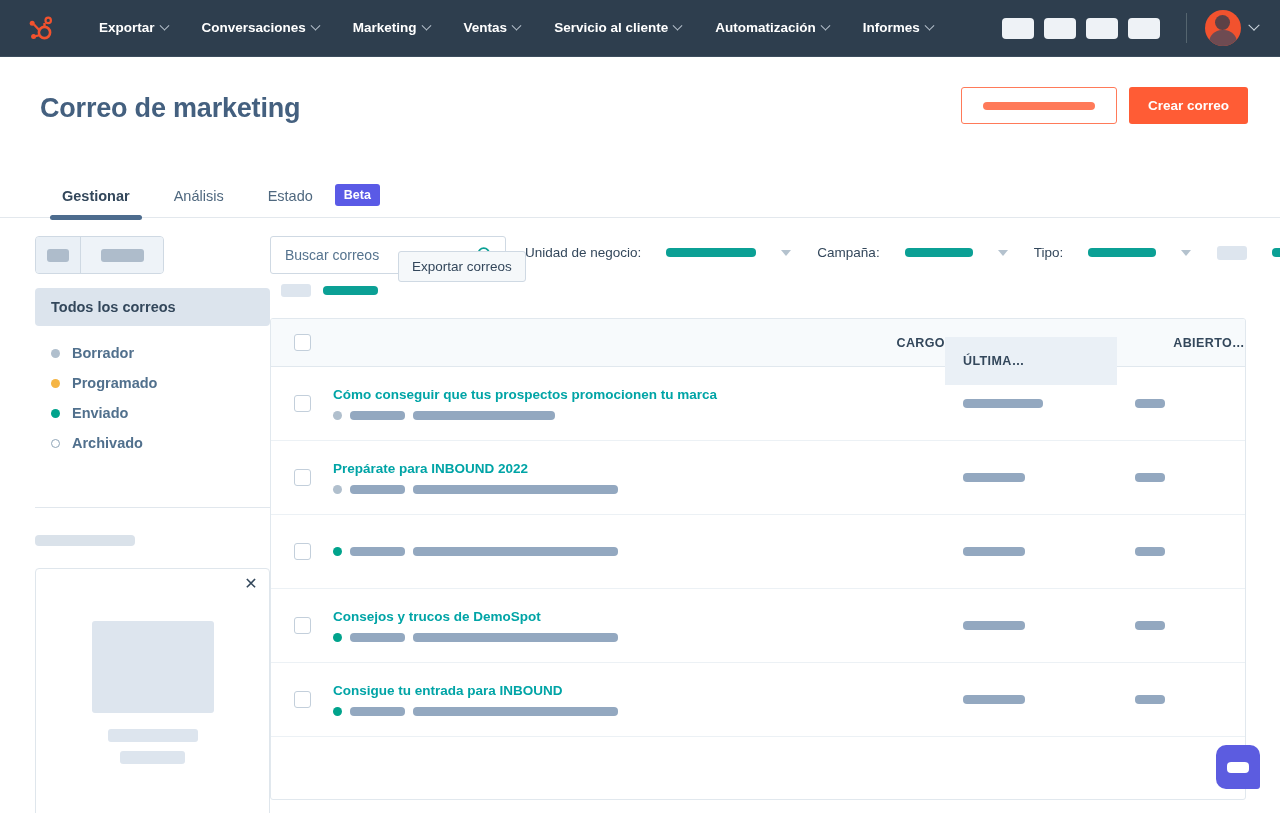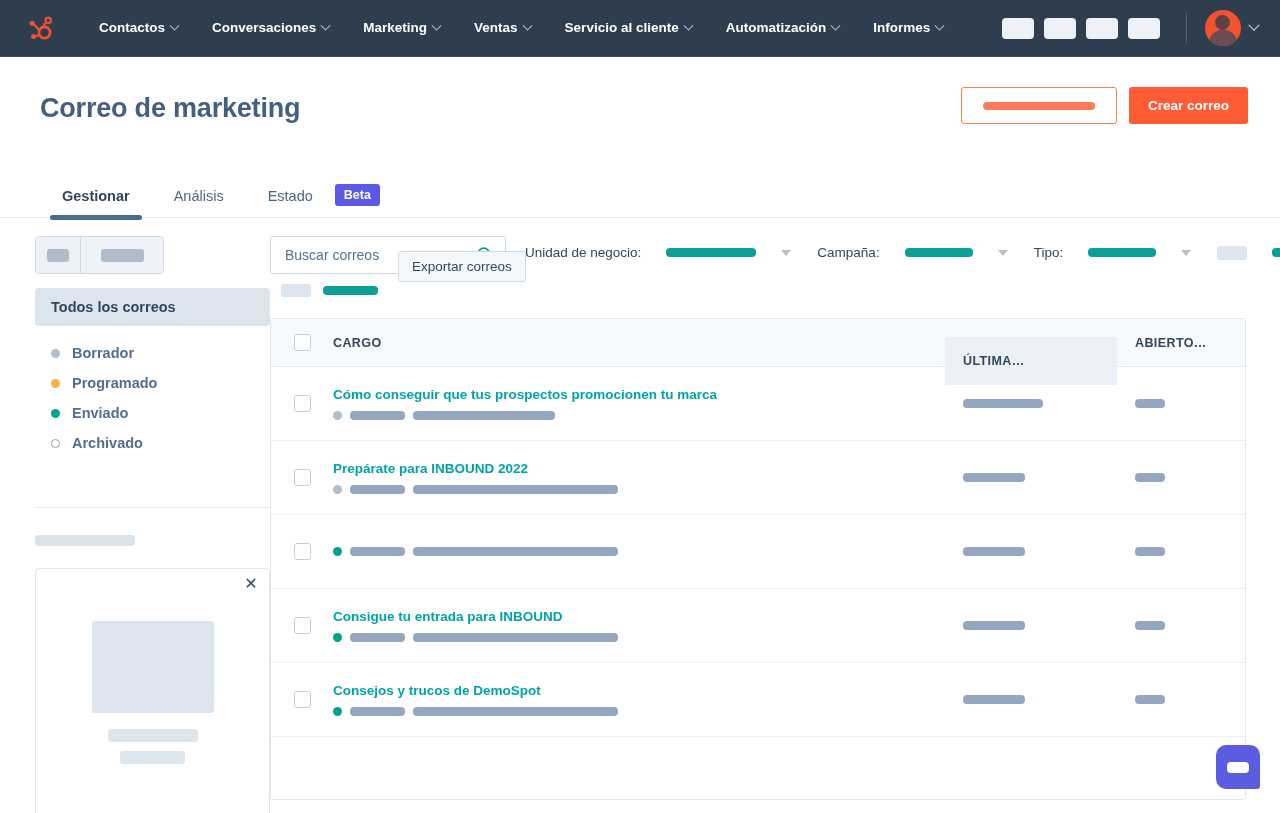--- a/index.html
+++ b/index.html
@@ -357,20 +357,21 @@
     border-radius: 3px;
     background: #fff;
     overflow: hidden;
   }
   .t-head {
     display: flex;
     background: #f7fafc;
     border-bottom: 1px solid #e1e8ee;
     height: 48px;
     align-items: center;
+    text-align: right;
   }
   .th-check { width: 62px; display: flex; justify-content: center; align-items: center; }
   .th-cargo { flex: 1; font-size: 12.5px; font-weight: 700; color: #33475b; letter-spacing: .4px; }
   .th-ultima {
     width: 172px;
     background: #eaf0f6;
     height: 48px;
     display: flex; align-items: center;
     font-size: 12.5px; font-weight: 700; color: #33475b; letter-spacing: .4px;
     padding-left: 18px;
@@ -440,21 +441,21 @@
       <circle cx="21.2" cy="6.4" r="2.7" fill="none" stroke="#f2522e" stroke-width="2.2"></circle>
       <circle cx="5.2" cy="9.2" r="2.5" fill="#f2522e"></circle>
       <circle cx="6.6" cy="22.6" r="2.5" fill="#f2522e"></circle>
       <path d="M17.5 12.9 L17.5 9.0" stroke="#f2522e" stroke-width="2.4"></path>
       <path d="M12.4 16.2 L7.0 10.4" stroke="#f2522e" stroke-width="2.2"></path>
       <path d="M12.6 21.2 L8.6 22.1" stroke="#f2522e" stroke-width="2.2"></path>
     </svg>
   </div>
   <div class="nav-items">
     <div class="nav-item">
-      <span>Contactos</span>
+      <span>Exportar</span>
       <span class="chev"></span>
     </div>
     <div class="nav-item">
       <span>Conversaciones</span>
       <span class="chev"></span>
     </div>
     <div class="nav-item">
       <span>Marketing</span>
       <span class="chev"></span>
     </div>
@@ -665,55 +666,55 @@
         <div class="td-abierto">
           <span class="cell-bar" style="display:block;width:30px"></span>
         </div>
       </div>
 
       <div class="t-row">
         <div class="td-check">
           <div class="checkbox"></div>
         </div>
         <div class="td-cargo">
+          <div class="row-title">Consejos y trucos de DemoSpot</div>
+          <div class="row-meta">
+            <span class="dot" style="background:#00a38c"></span>
+            <span class="meta-bar1"></span>
+            <span class="meta-bar2" style="width:205px"></span>
+          </div>
+        </div>
+        <div class="td-ultima">
+          <span class="cell-bar" style="display:block;width:62px"></span>
+        </div>
+        <div class="td-abierto">
+          <span class="cell-bar" style="display:block;width:30px"></span>
+        </div>
+      </div>
+
+      <div class="t-row">
+        <div class="td-check">
+          <div class="checkbox"></div>
+        </div>
+        <div class="td-cargo">
           <div class="row-title">Consigue tu entrada para INBOUND</div>
           <div class="row-meta">
             <span class="dot" style="background:#00a38c"></span>
             <span class="meta-bar1"></span>
             <span class="meta-bar2" style="width:205px"></span>
           </div>
         </div>
         <div class="td-ultima">
           <span class="cell-bar" style="display:block;width:62px"></span>
         </div>
         <div class="td-abierto">
           <span class="cell-bar" style="display:block;width:30px"></span>
         </div>
       </div>
 
-      <div class="t-row">
-        <div class="td-check">
-          <div class="checkbox"></div>
-        </div>
-        <div class="td-cargo">
-          <div class="row-title">Consejos y trucos de DemoSpot</div>
-          <div class="row-meta">
-            <span class="dot" style="background:#00a38c"></span>
-            <span class="meta-bar1"></span>
-            <span class="meta-bar2" style="width:205px"></span>
-          </div>
-        </div>
-        <div class="td-ultima">
-          <span class="cell-bar" style="display:block;width:62px"></span>
-        </div>
-        <div class="td-abierto">
-          <span class="cell-bar" style="display:block;width:30px"></span>
-        </div>
-      </div>
-
       <div class="t-row t-row-empty"></div>
     </div>
 
   </div>
 </div>
 
 <div class="chat-btn">
   <span class="mark"></span>
 </div>
 

